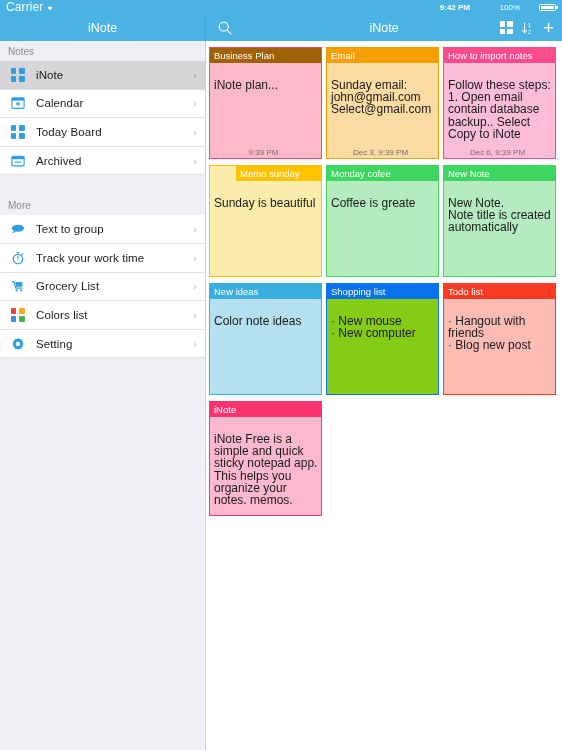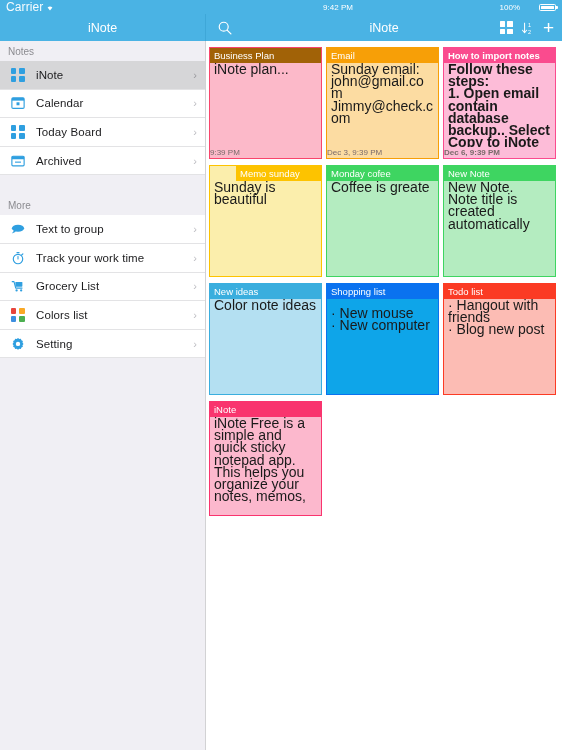--- a/index.html
+++ b/index.html
@@ -14,21 +14,21 @@
   
   .statusbar {
     height:14px; background:#4ab3e4; color:#ffffff;
     display:flex; align-items:center; font-size:8px; flex:0 0 auto;
     position:relative;
   }
   .sb-left { display:flex; align-items:center; gap:3px; padding-left:6px; width:206px; }
   .sb-carrier { font-size:12px; letter-spacing:.1px; opacity:.95; }
   .wifi-ico { display:inline-block; width:8px; height:7px; position:relative; }
   .wifi-ico svg { display:block; }
-  .sb-center { flex:1; text-align:center; font-size:8px; font-weight:normal; padding-right:92px; }
+  .sb-center { flex:1; text-align:right; font-size:8px; font-weight:bold; padding-right:92px; }
   .sb-right { position:absolute; right:6px; top:0; height:14px; display:flex; align-items:center; gap:19px; }
   .sb-batt-txt { font-size:8px; }
   .batt {
     width:17px; height:7px; border:1px solid #ffffff; border-radius:1.5px;
     position:relative; display:inline-block;
   }
   .batt::after {
     content:""; position:absolute; right:-2.5px; top:1.8px;
     width:1.5px; height:2.6px; background:#ffffff; border-radius:0 1px 1px 0;
   }
@@ -97,27 +97,27 @@
     display:flex; flex-direction:column; overflow:hidden;
     cursor:pointer; border:1px solid rgba(0,0,0,0.06);
   }
   .note.tall { height:115px; }
   .note-hdr {
     height:15px; flex:0 0 auto; color:#ffffff; font-size:9.5px;
     padding:0 0 0 4px; display:flex; align-items:center;
     white-space:nowrap; overflow:hidden;
   }
   .note-body {
-    flex:1; padding:0 3px 0 4px; font-size:14px; color:#1a1a1a;
+    flex:1; padding:16px 3px 0 4px; font-size:12px; color:#1a1a1a;
     line-height:12.2px; overflow:hidden; word-wrap:break-word;
     position:relative;
   }
   .note-body .ln { display:block; }
   .note-date {
-    font-size:8px; color:#7a6a6a; text-align:left;
+    font-size:8px; color:#7a6a6a; text-align:center;
     padding:0 4px 2px 0; flex:0 0 auto; height:11px; line-height:11px;
   }
 </style>
 </head>
 <body>
 
 <div id="app">
 
   <div class="statusbar">
     <div class="sb-left">
@@ -304,25 +304,25 @@
             <div class="note-body">
               <span class="ln">iNote plan...</span>
             </div>
             <div class="note-date">9:39 PM</div>
           </div>
           <div class="note" style="background: rgb(252, 220, 162); border-color: rgb(247, 159, 7);">
             <div class="note-hdr" style="background: rgb(247, 159, 7);">Email</div>
             <div class="note-body">
               <span class="ln">Sunday email:</span>
               <span class="ln">john@gmail.com</span>
-              <span class="ln">Jimmy@check.com</span>
+              <span class="ln">Select@gmail.com</span>
             </div>
             <div class="note-date">Dec 3, 9:39 PM</div>
           </div>
-          <div class="note" style="background: rgb(253, 188, 216); border-color: rgb(250, 75, 142); font-weight: bold;">
+          <div class="note" style="background: rgb(253, 188, 216); border-color: rgb(250, 75, 142);">
             <div class="note-hdr" style="background: rgb(250, 75, 142);">How to import notes</div>
             <div class="note-body">
               <span class="ln">Follow these steps:</span>
               <span class="ln">1. Open email contain database backup.. Select Copy to iNote</span>
             </div>
             <div class="note-date">Dec 6, 9:39 PM</div>
           </div>
           <div class="note" style="background: rgb(251, 238, 172); border-color: rgb(253, 195, 0);">
             <div class="note-hdr" style="background: rgb(253, 195, 0); margin-left: 26px;">Memo sunday</div>
             <div class="note-body">
@@ -345,21 +345,21 @@
             </div>
             <div class="note-date"></div>
           </div>
           <div class="note" style="background: rgb(180, 224, 242); border-color: rgb(58, 174, 222);">
             <div class="note-hdr" style="background: rgb(58, 174, 222);">New ideas</div>
             <div class="note-body">
               <span class="ln">Color note ideas</span>
             </div>
             <div class="note-date"></div>
           </div>
-          <div class="note" style="background: #0ea5e9; border-color: rgb(10, 114, 239); gap: 8px;">
+          <div class="note" style="background: #84cc16; border-color: rgb(10, 114, 239);">
             <div class="note-hdr" style="background: rgb(10, 114, 239);">Shopping list</div>
             <div class="note-body">
               <span class="ln">· New mouse</span>
               <span class="ln">· New computer</span>
             </div>
             <div class="note-date"></div>
           </div>
           <div class="note" style="background: rgb(252, 188, 180); border-color: rgb(251, 59, 36);">
             <div class="note-hdr" style="background: rgb(251, 59, 36);">Todo list</div>
             <div class="note-body">

